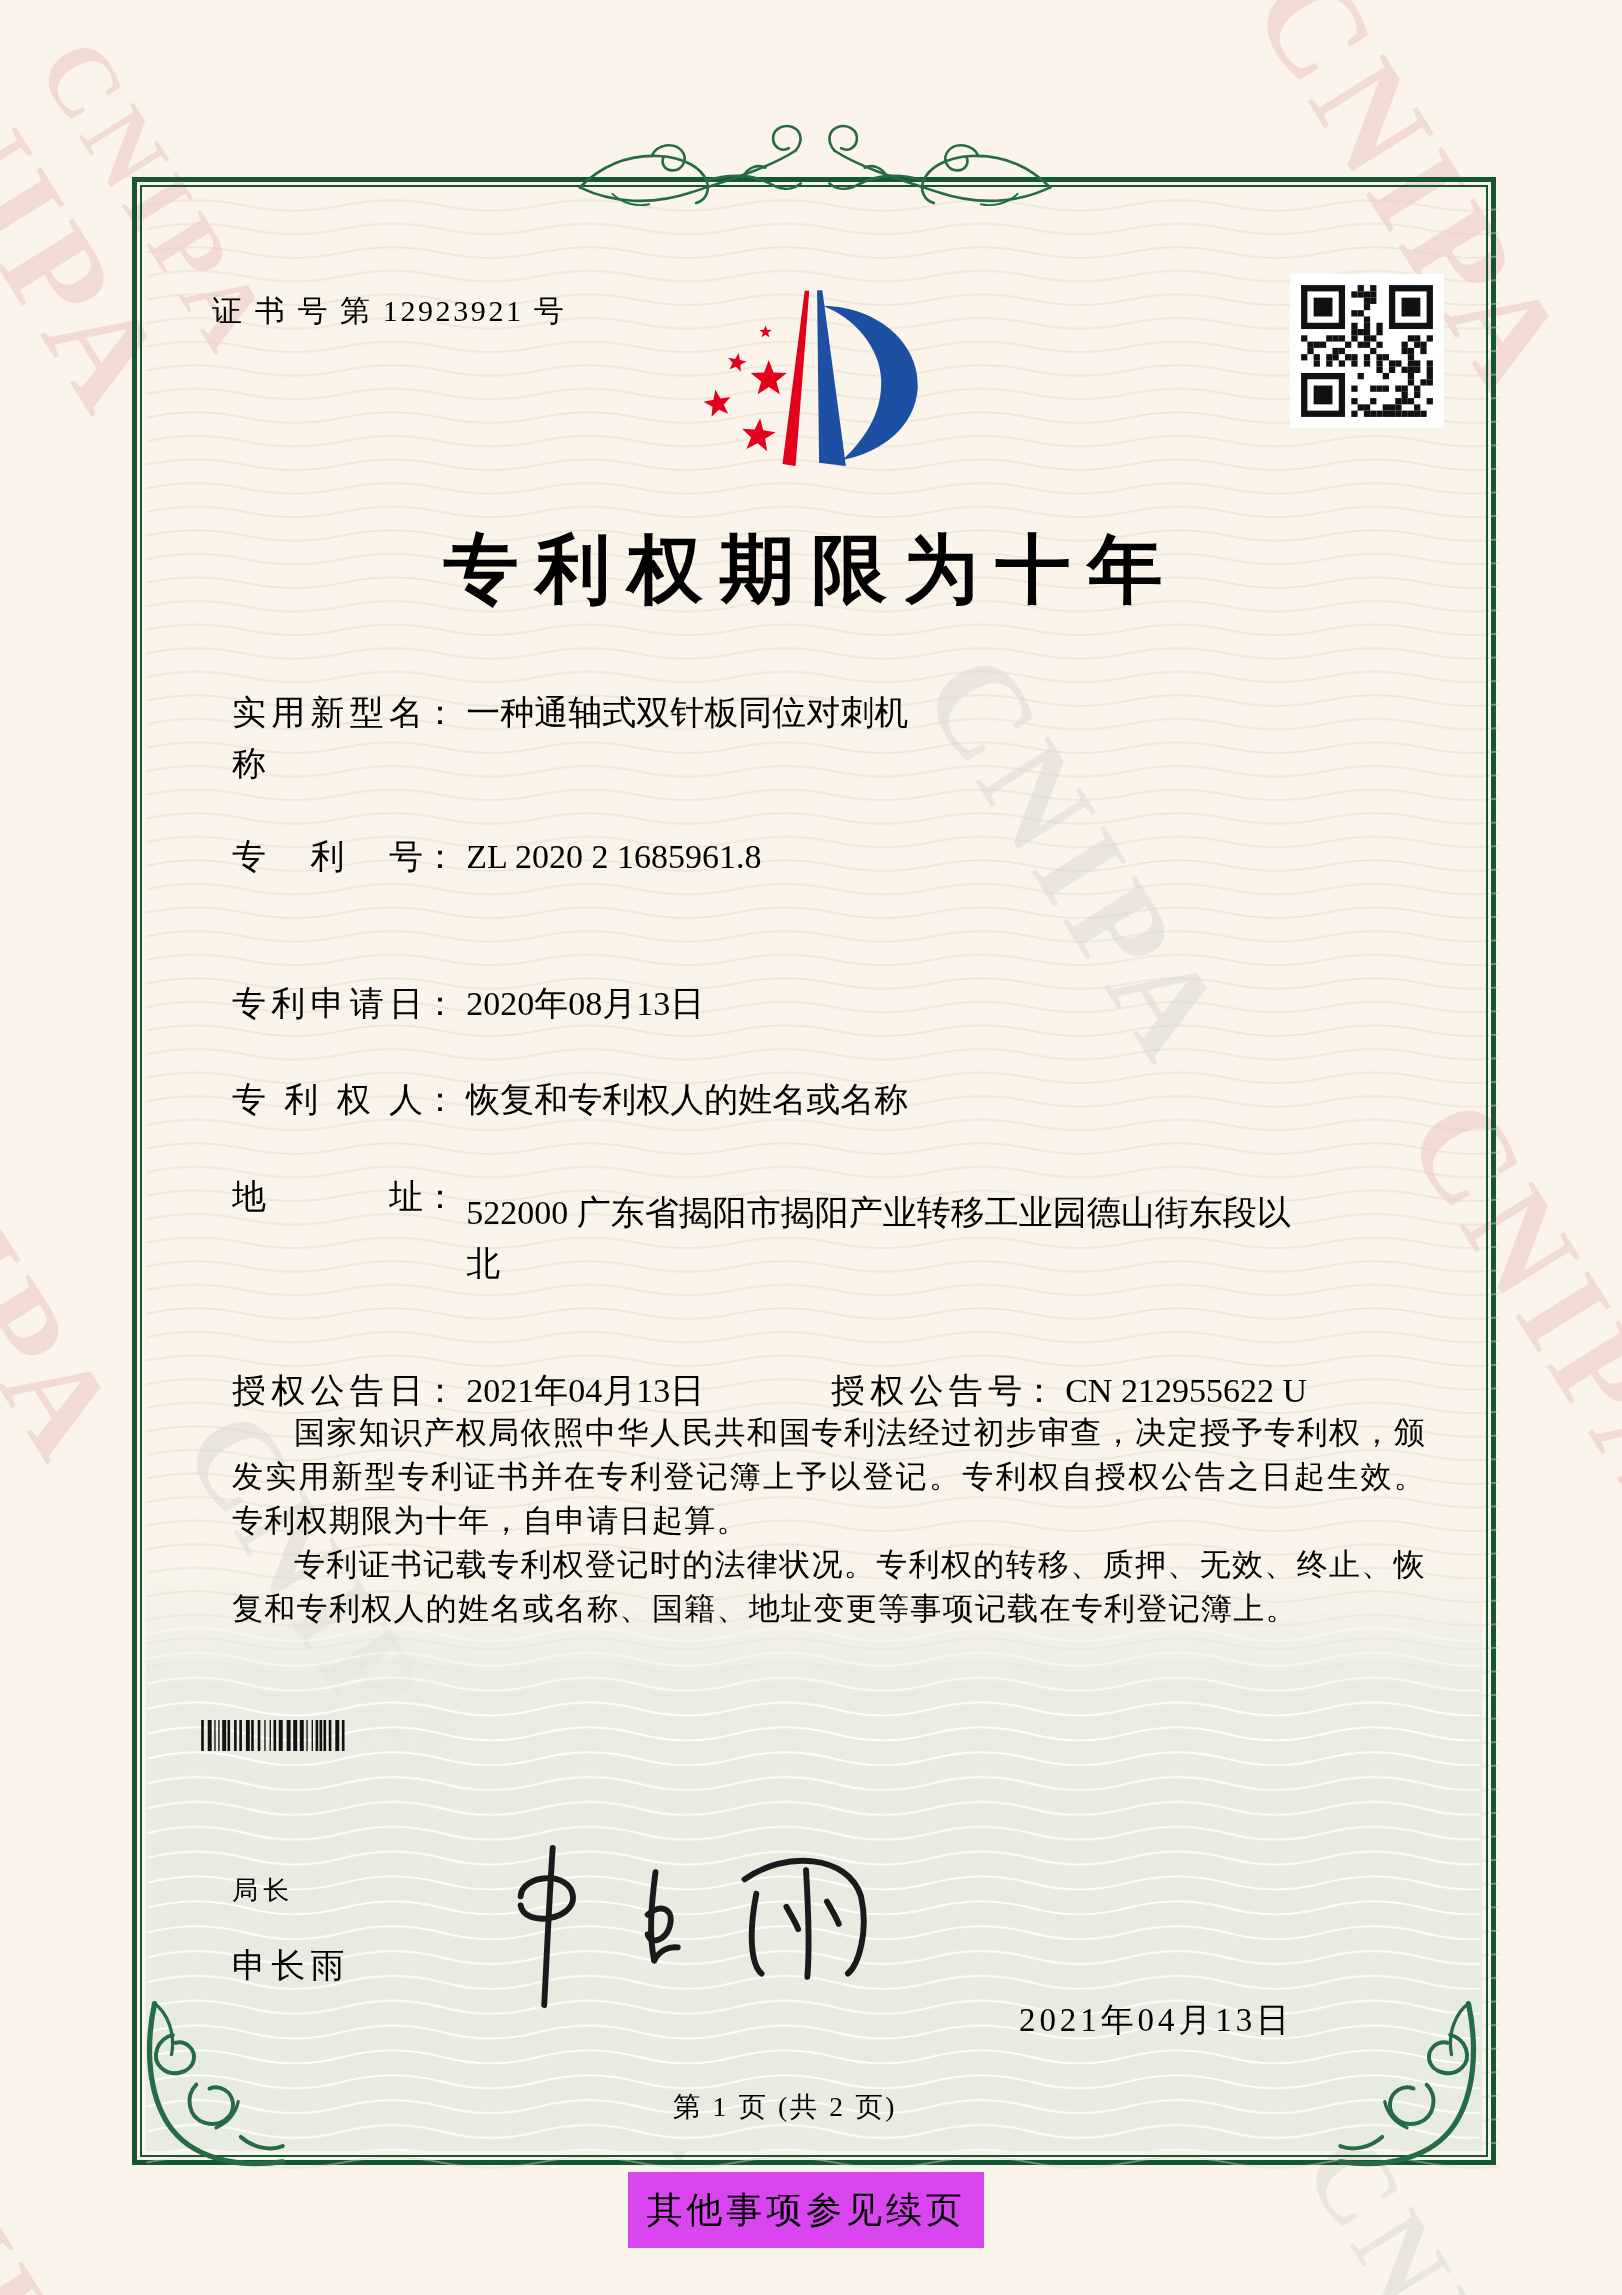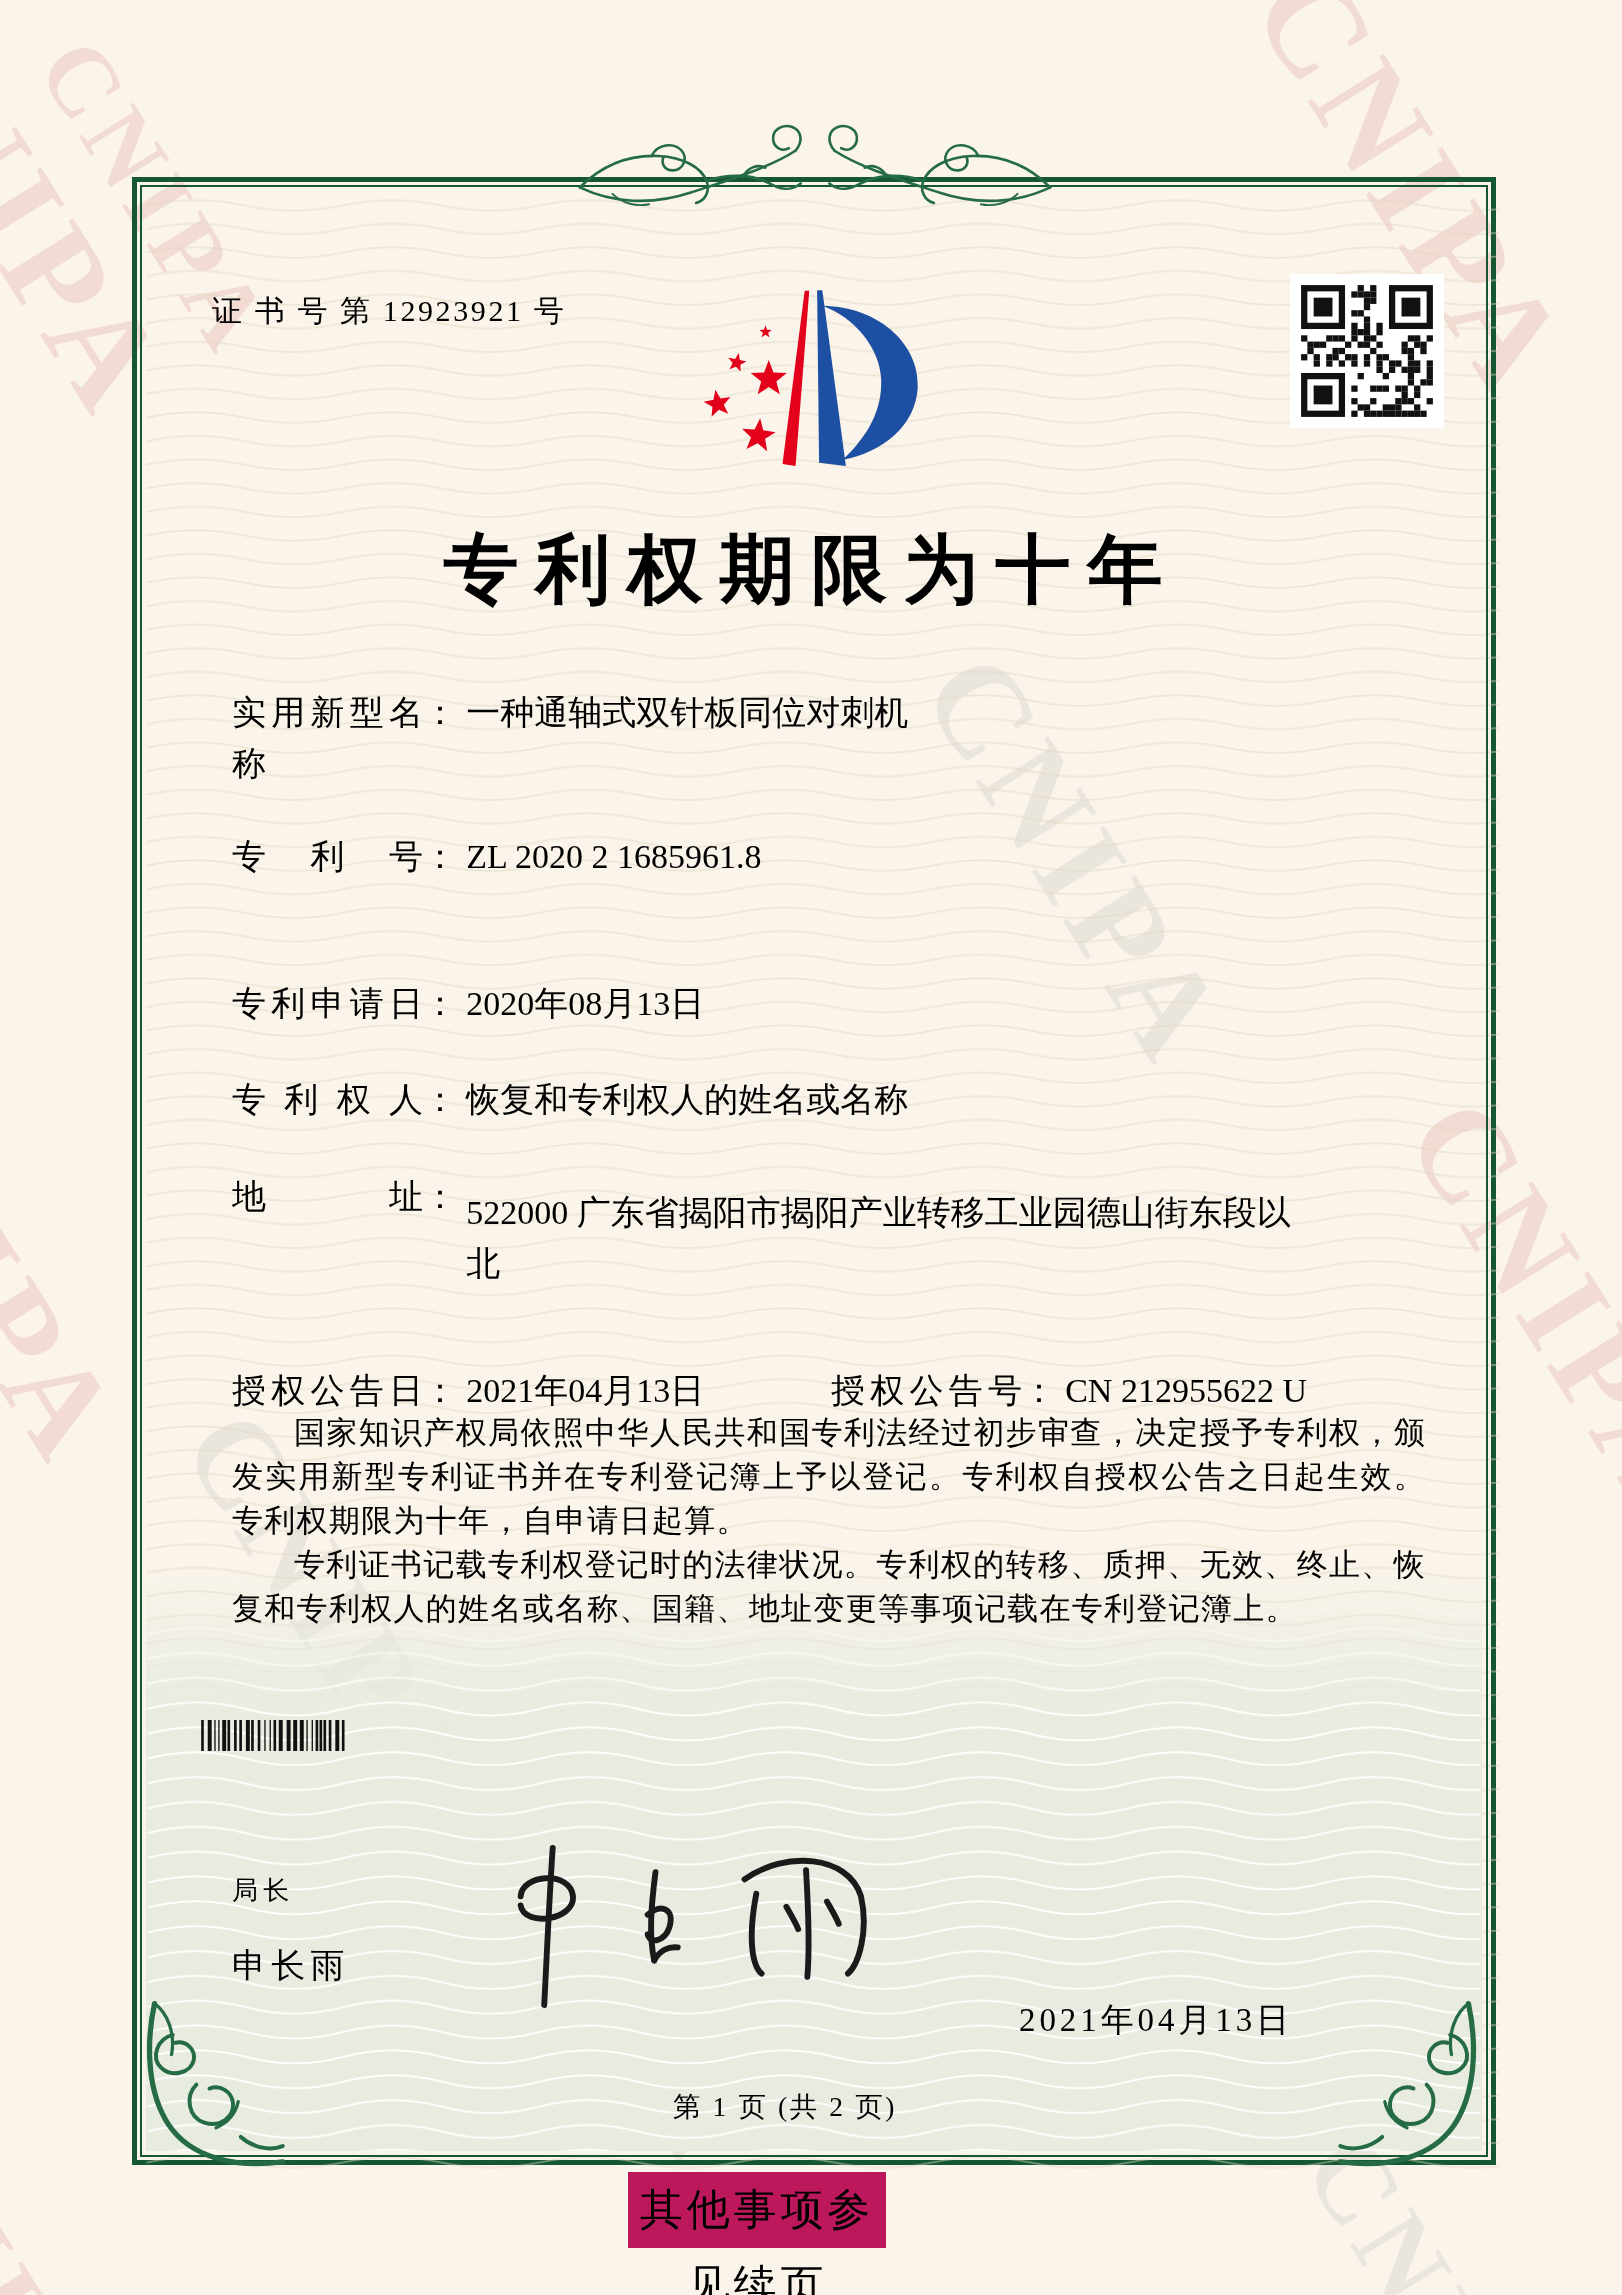--- a/index.html
+++ b/index.html
@@ -57,22 +57,22 @@
     font-size:31px;line-height:44px;letter-spacing:1.3px;text-align:justify;
   }
   .body-text p{margin:0;text-indent:2em;}
   .barcode{position:absolute;left:200px;top:1720px;}
   .director-title{position:absolute;left:232px;top:1873px;font-size:26px;letter-spacing:5.2px;}
   .director-name{position:absolute;left:232px;top:1943px;font-size:34px;letter-spacing:5.2px;}
   .signature{position:absolute;left:484px;top:1836px;}
   .issue-date{position:absolute;left:940px;top:1998px;width:432px;text-align:center;font-size:33px;letter-spacing:3.9px;}
   .pagination{position:absolute;left:785px;top:2089px;transform:translateX(-50%);font-size:27.5px;letter-spacing:2.6px;}
   .cont-note{
-    position:absolute;left:628px;top:2172px;width:258px;height:76px;z-index:4;
-    background:#be185d;text-align:center;line-height:76px;font-size:43px;letter-spacing:3.9px;
+    position:absolute;left:628px;top:2172px;width:356px;height:76px;z-index:4;
+    background:#d946ef;text-align:center;line-height:76px;font-size:36px;letter-spacing:3.9px;
   }
 </style>
 </head>
 <body>
 
 <div>
 
   <div class="wm pink" style="left:-46px;top:-39px;font-size:137px;">CNIPA</div>
   <div class="wm pink" style="left:111px;top:19.6px;font-size:98px;">CNIPA</div>
   <div class="wm pink" style="left:1355px;top:-59px;font-size:137px;">CNIPA</div>

